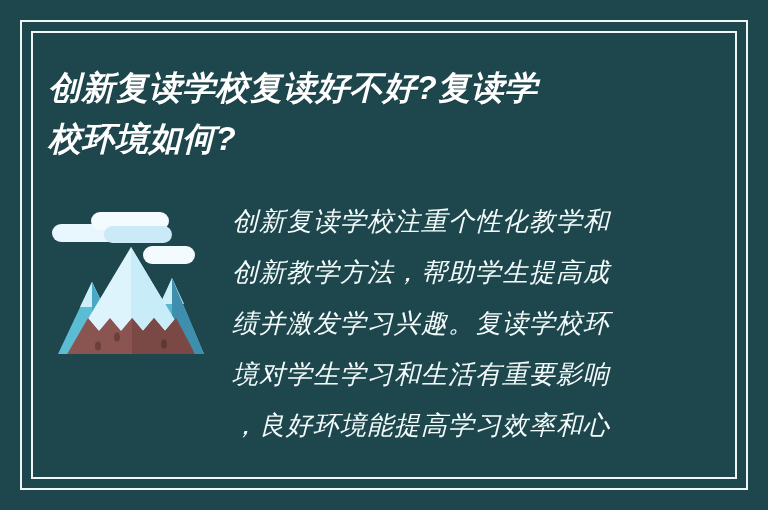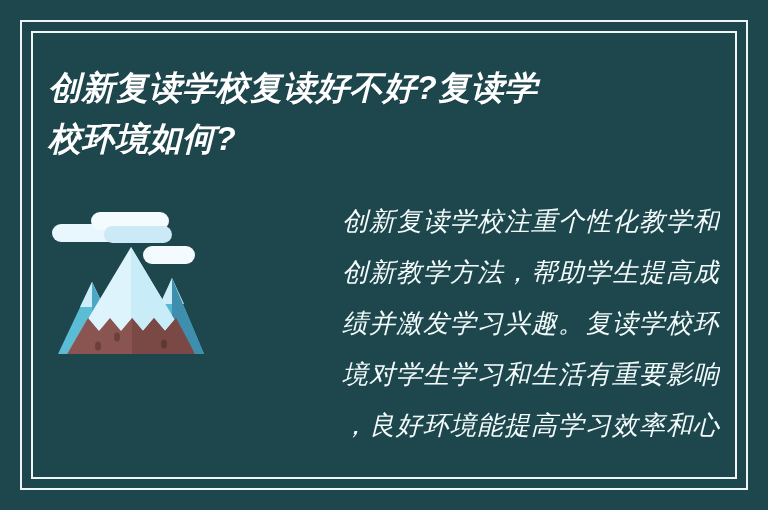--- a/index.html
+++ b/index.html
@@ -62,21 +62,20 @@
 
   
   .content {
     position: absolute;
     left: 48px;
     top: 196px;
     right: 48px;
     bottom: 42px;
     display: flex;
     align-items: flex-start;
-    text-align: right;
   }
 
   
   .illustration {
     position: relative;
     width: 164px;
     height: 180px;
     flex: 0 0 164px;
     margin-top: 8px;
   }

